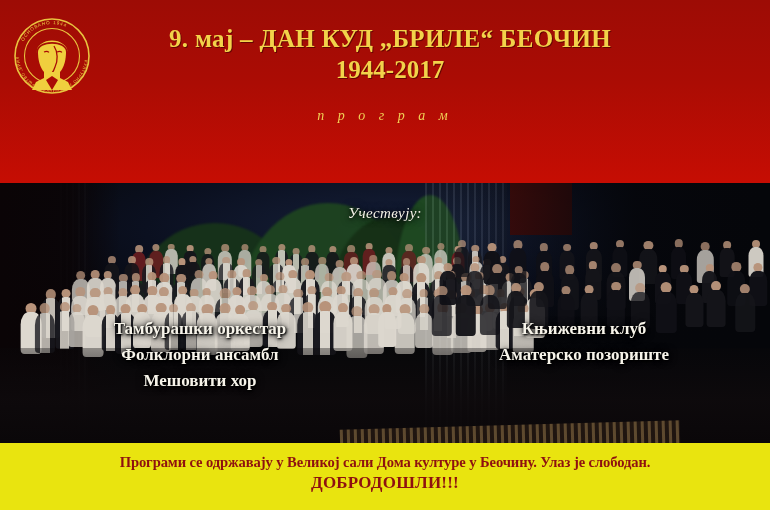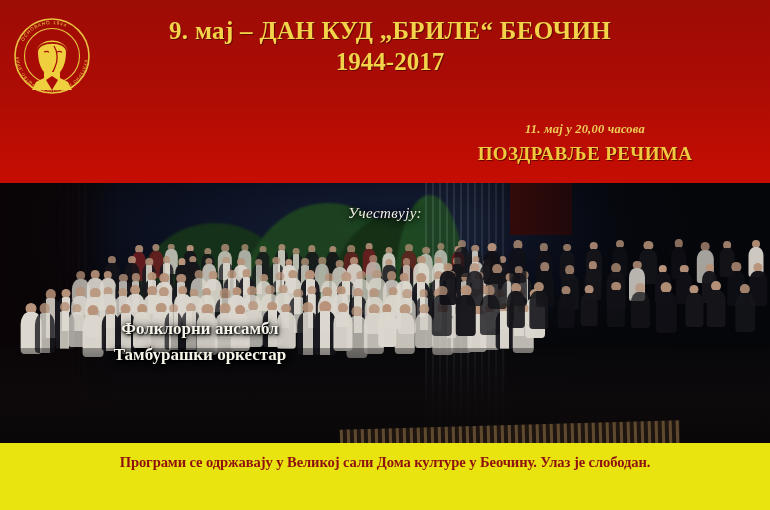--- a/index.html
+++ b/index.html
@@ -36,21 +36,21 @@
     top: 14px;
     width: 84px;
     height: 84px;
   }
   .logo svg { display: block; }
 
   
   .title-block {
     position: absolute;
     left: 110px;
-    top: 16px;
+    top: 24px;
     width: 560px;
     text-align: center;
   }
   .title-line1 {
     font-size: 25px;
     font-weight: bold;
     color: #f2d34a;
     letter-spacing: 0.3px;
     line-height: 1.18;
     text-shadow: 1px 1px 0 rgba(90,5,2,.85);
@@ -271,28 +271,25 @@
           <textPath href="#arcBot" startOffset="4%">КУЛТУРНО УМЕТНИЧКО ДРУШТВО „БРИЛЕ“ БЕОЧИН</textPath>
         </text>
       </svg>
     </div>
 
     <div class="title-block">
       <div class="title-line1">9. мај – ДАН КУД „БРИЛЕ“ БЕОЧИН</div>
       <div class="title-line2">1944-2017</div>
     </div>
 
+    <div class="program-word">п р о г р а м</div>
 
     <div class="event left">
     </div>
 
-    <div class="event right">
-      <div class="when">11. мај у 20,00 часова</div>
-      <div class="name">ПОЗДРАВЉЕ РЕЧИМА</div>
-    </div>
   </div>
 
   <div class="photo">
     <div class="stage-bg"></div>
     <div class="hill h1"></div>
     <div class="hill h2"></div>
     <div class="hill h3"></div>
     <div class="hill h4"></div>
     <div class="redpanel"></div>
     <div class="drape d1"></div>
@@ -1014,23 +1011,29 @@
           <div class="body" style="top:9.084935837590312px;width:19.500493590787286px;height:39.00098718157457px;"></div>
         </div>
       </div>
 
     <div class="floor"></div>
     <div class="footlights"></div>
 
     <div class="participate">Учествују:</div>
 
     <div class="groups left">
+      <div>Тамбурашки оркестар</div>
       <div>Фолклорни ансамбл</div>
-      <div>Тамбурашки оркестар</div>
+      <div>Мешовити хор</div>
     </div>
 
+    <div class="groups right">
+      <div>Књижевни клуб</div>
+      <div>Аматерско позориште</div>
+    </div>
   </div>
 
   <div class="footer">
     <div class="ln1">Програми се одржавају у Великој сали Дома културе у Беочину. Улаз је слободан.</div>
+    <div class="ln2">ДОБРОДОШЛИ!!!</div>
   </div>
 
 </div>
 
 </body></html>

